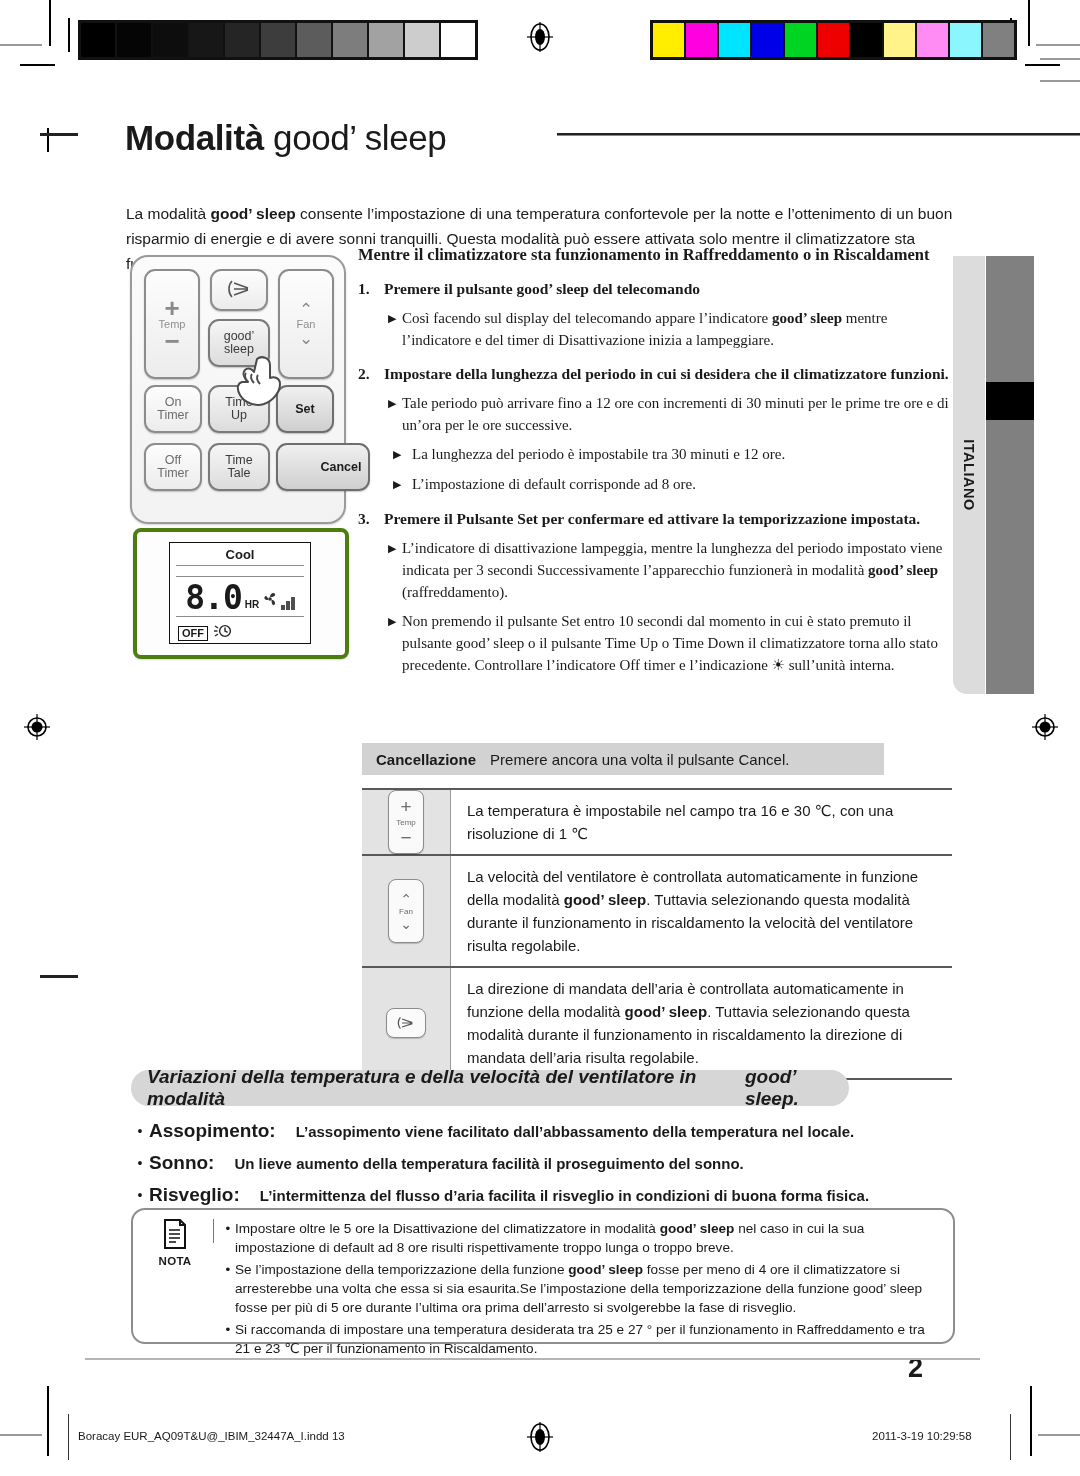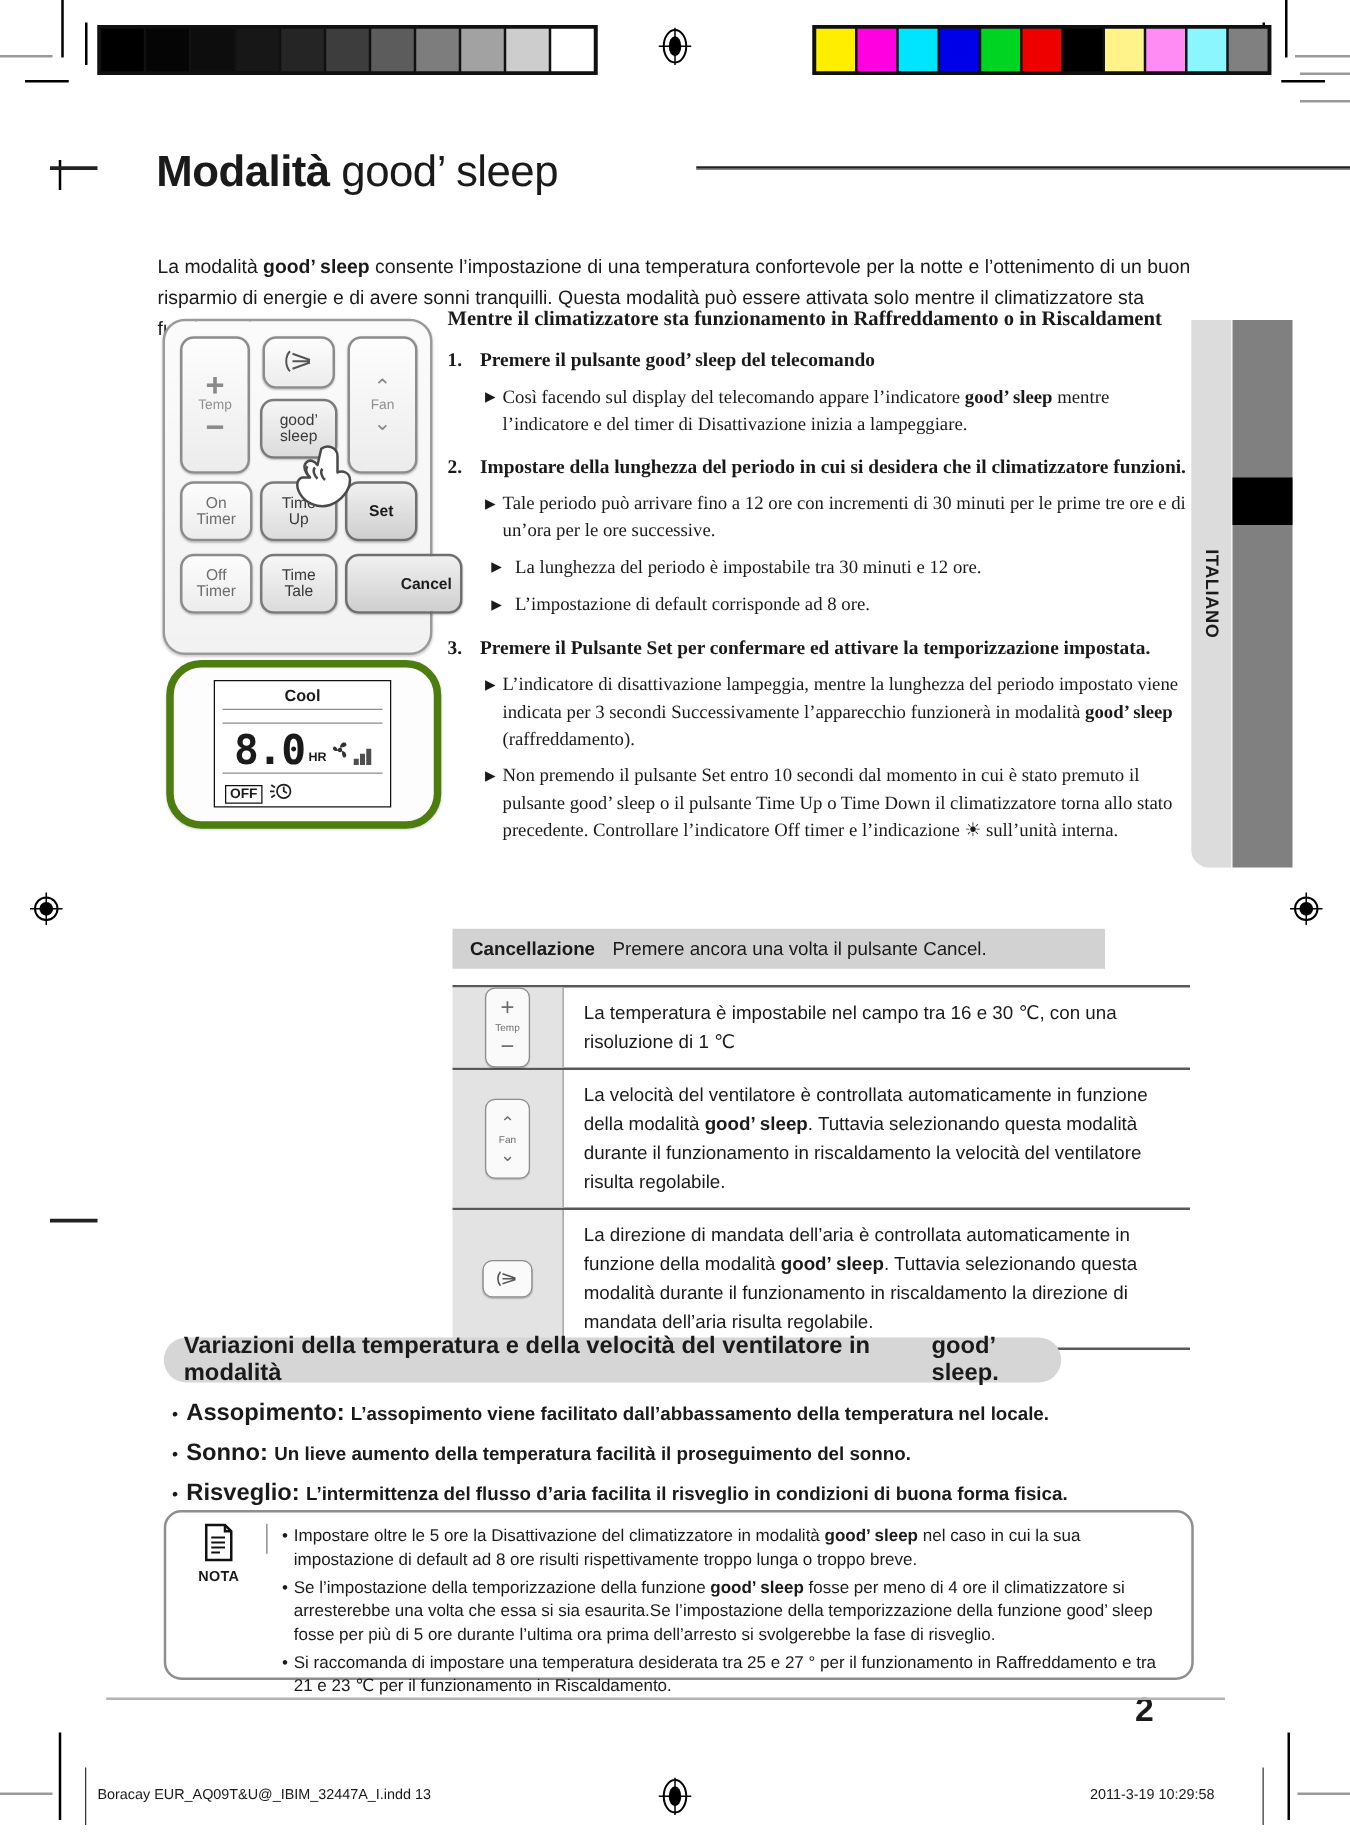--- a/index.html
+++ b/index.html
@@ -48,21 +48,21 @@
            border-color:#7a7a7a;font-weight:normal;}
   .plusminus{font-size:26px;line-height:20px;color:#8a8a8a;font-weight:bold;}
   .chev{font-size:17px;line-height:16px;color:#8a8a8a;}
   .lbl-small{font-size:11px;color:#8f8f8f;}
 
   .hand{position:absolute;left:226px;top:352px;width:62px;height:60px;
         pointer-events:none;}
 
   
   .lcdbox{position:absolute;left:133px;top:528px;width:208px;height:123px;
-          border:6px solid #4d7c0f;border-radius:28px;background:#fdfdfd;
+          border:4px solid #4d7c0f;border-radius:8px;background:#fdfdfd;
           box-shadow:0 1px 2px rgba(0,0,0,.15);}
   .lcd{position:absolute;left:32px;top:10px;width:140px;height:100px;
        border:1.5px solid #111;background:#fff;}
   .lcd-mode{text-align:center;font-size:13px;font-weight:bold;padding-top:4px;}
   .lcd-line{height:1px;background:#8c8c8c;margin:3px 6px;}
   .lcd-main{display:flex;align-items:flex-end;justify-content:center;gap:3px;margin-top:5px;}
   .seg{font-family:"DejaVu Sans Mono",monospace;font-size:33px;font-weight:bold;
        letter-spacing:-1px;line-height:31px;}
   .hr{font-size:10px;font-weight:bold;padding-bottom:3px;}
   .bars{display:flex;align-items:flex-end;gap:1.5px;padding-bottom:3px;}
@@ -94,25 +94,25 @@
   .frow .ic{width:88px;flex:none;background:#e3e3e3;border-right:1px solid #9a9a9a;
             display:flex;align-items:center;justify-content:center;}
   .frow .tx{flex:1;padding:9px 12px 9px 16px;font-size:15px;line-height:23px;}
   .minibtn{border:1.5px solid #8c8c8c;border-radius:8px;background:#fafafa;
            width:34px;display:flex;flex-direction:column;align-items:center;
            justify-content:center;color:#6d6d6d;box-shadow:0 1px 1px rgba(0,0,0,.2);}
 
   
   .varbanner{position:absolute;left:131px;top:1070px;width:702px;height:36px;
              background:#d6d6d6;border-radius:18px;display:flex;align-items:center;
-             padding-left:16px;font-size:19px;font-weight:bold;}
+             padding-left:16px;font-size:19px;font-weight:bold;font-style:italic;}
   .varlist{position:absolute;left:131px;top:1112px;width:830px;}
   .varitem{display:flex;font-size:15px;line-height:24px;margin-top:7px;}
   .varitem .dot{width:18px;flex:none;text-align:center;font-size:14px;}
-  .varitem .k{font-weight:bold;font-size:19px;margin-right:5px;}
+  .varitem .k{font-weight:bold;font-size:19px;margin-right:20px;}
   .varitem .v{font-weight:bold;}
 
   
   .notabox{position:absolute;left:131px;top:1208px;width:820px;height:132px;
            border:2px solid #8e8e8e;border-radius:14px;background:#fff;}
   .nota-ic{position:absolute;left:14px;top:8px;width:56px;text-align:center;}
   .nota-ic .cap{font-size:11.5px;font-weight:bold;letter-spacing:.3px;margin-top:1px;}
   .nota-div{position:absolute;left:80px;top:9px;width:1px;height:24px;background:#777;}
   .notalist{position:absolute;left:88px;top:6px;width:718px;}
   .nitem{display:flex;font-size:13.6px;line-height:19px;margin-top:3px;}

